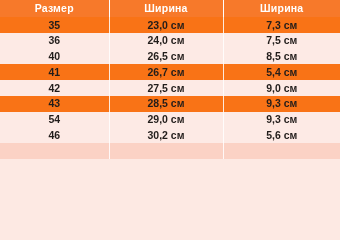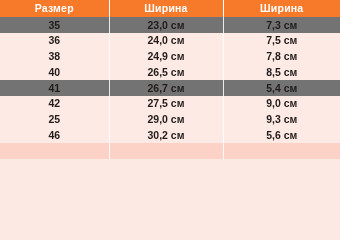--- a/index.html
+++ b/index.html
@@ -55,21 +55,21 @@
     text-align: center;
     padding: 0;
     line-height: 14.6px;
     border-right: 1px solid rgba(255,255,255,0.85);
     box-sizing: border-box;
     white-space: nowrap;
   }
   td:last-child { border-right: none; }
 
   
-  tbody tr.stripe-dark td { background: #737373; }
+  tbody tr.stripe-dark td { background: #f97316; }
   tbody tr.stripe-light td { background: #fdeae5; }
 
   tbody tr.empty-row td {
     background: #fbd2c5;
   }
 </style>
 </head>
 <body>
 
 <table id="size-table">
@@ -90,41 +90,41 @@
         <td>35</td>
         <td>23,0 см</td>
         <td>7,3 см</td>
       </tr>
       <tr class="stripe-light">
         <td>36</td>
         <td>24,0 см</td>
         <td>7,5 см</td>
       </tr>
       <tr class="stripe-light">
-        <td>38</td>
-        <td>24,9 см</td>
-        <td>7,8 см</td>
-      </tr>
-      <tr class="stripe-light">
         <td>40</td>
         <td>26,5 см</td>
         <td>8,5 см</td>
       </tr>
       <tr class="stripe-dark">
         <td>41</td>
         <td>26,7 см</td>
         <td>5,4 см</td>
       </tr>
       <tr class="stripe-light">
         <td>42</td>
         <td>27,5 см</td>
         <td>9,0 см</td>
       </tr>
+      <tr class="stripe-dark">
+        <td>43</td>
+        <td>28,5 см</td>
+        <td>9,3 см</td>
+      </tr>
       <tr class="stripe-light">
-        <td>25</td>
+        <td>54</td>
         <td>29,0 см</td>
         <td>9,3 см</td>
       </tr>
       <tr class="stripe-light">
         <td>46</td>
         <td>30,2 см</td>
         <td>5,6 см</td>
       </tr>
       <tr class="empty-row">
         <td></td>

